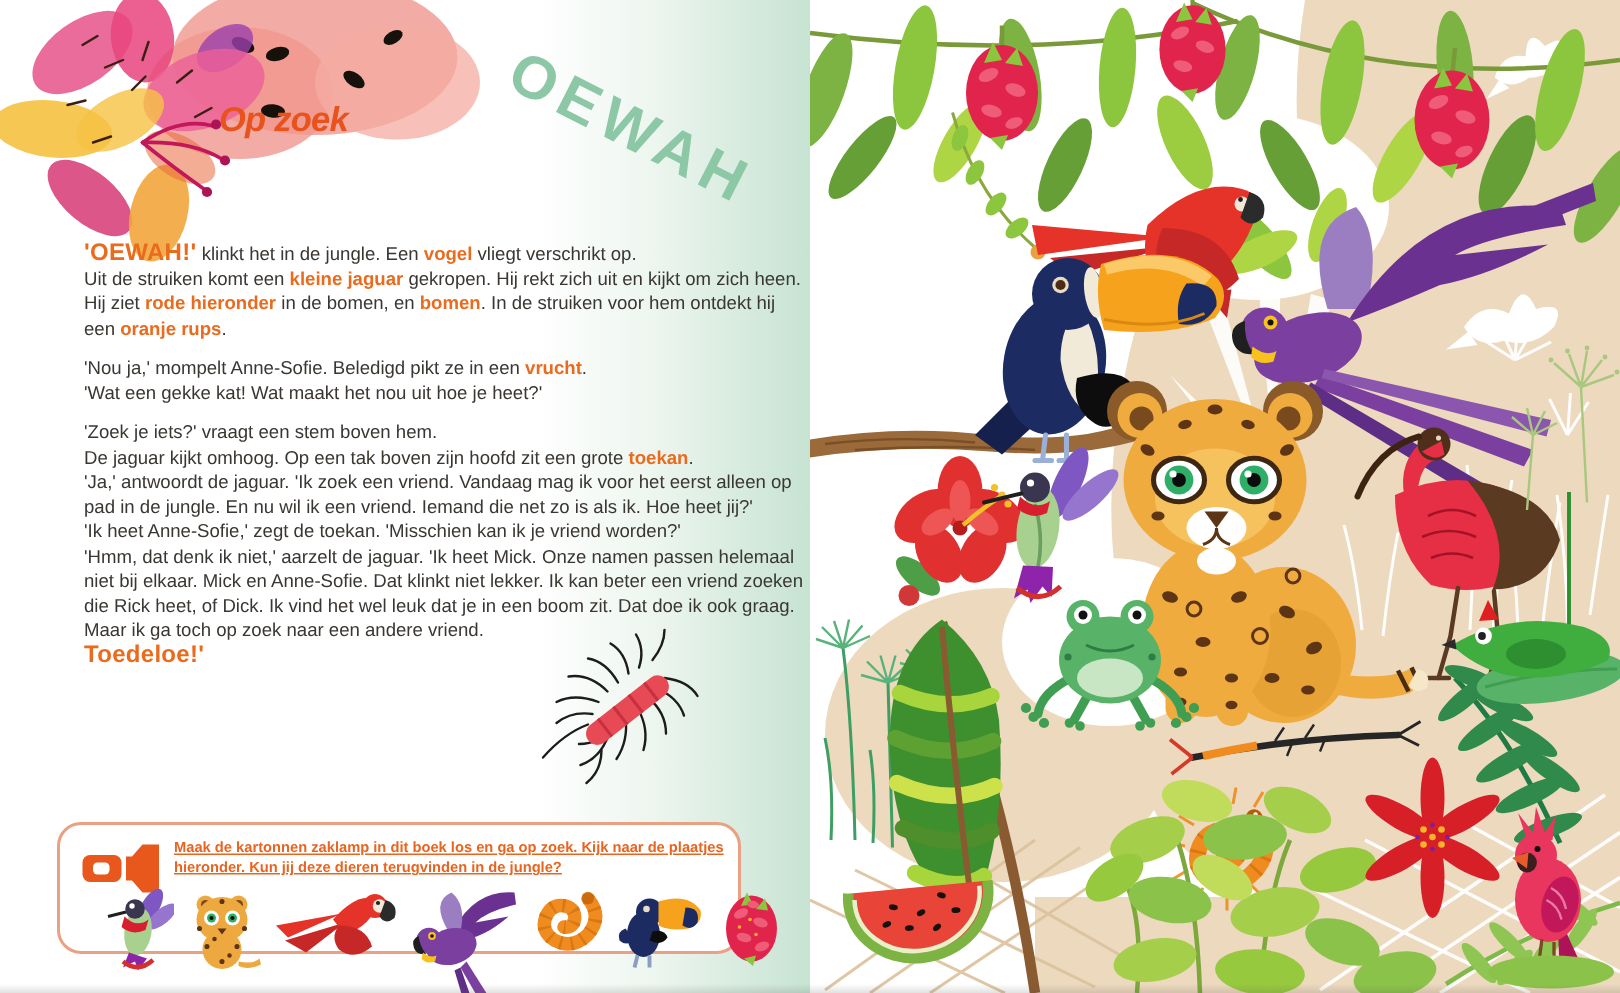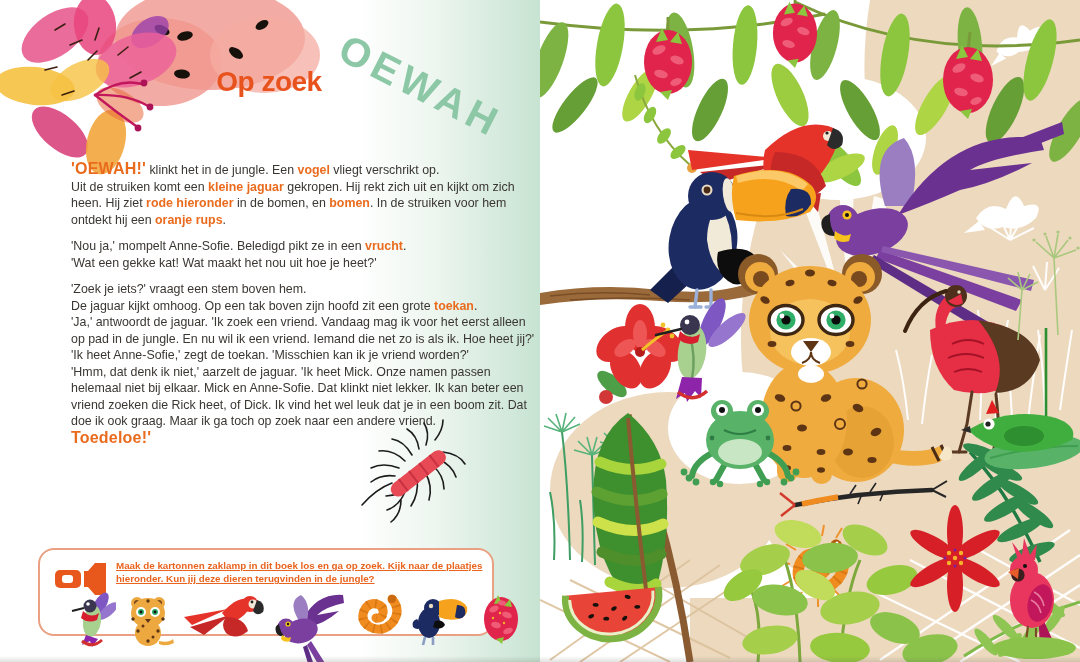--- a/index.html
+++ b/index.html
@@ -5,25 +5,25 @@
   html,body{margin:0;padding:0;background:#888;}
   .spread{position:relative;width:1080px;height:662px;margin:0 auto;overflow:hidden;
           font-family:"Liberation Sans","DejaVu Sans",sans-serif;background:#fff;}
   .page{position:absolute;top:0;height:662px;}
   .left-page{left:0;width:540px;
     background:linear-gradient(90deg,#ffffff 0%,#ffffff 66%,#eef6f0 80%,#c7e3d2 100%);}
   .right-page{left:540px;width:540px;background:#fff;}
   .flower-art{position:absolute;left:0;top:0;}
   .oewah{position:absolute;left:352px;top:26px;transform:rotate(27deg);transform-origin:0 0;
     font-size:40px;font-weight:bold;letter-spacing:5px;color:#8cc7a6;white-space:nowrap;}
-  .title{position:absolute;left:146px;top:66px;width:246px;text-align:center;
-    color:#e8521c;font-weight:bold;font-size:28px;line-height:1.13;letter-spacing:-.5px;}
+  .title{position:absolute;left:146px;top:66px;width:246px;text-align:left;
+    color:#e8521c;font-weight:bold;font-size:23px;line-height:1.13;letter-spacing:-.5px;font-style:italic;}
   .story{position:absolute;left:56px;top:161px;width:482px;color:#3a3632;
     font-size:12.4px;line-height:16.5px;}
-  .story p{margin:0 0 10px 15px;white-space:pre-wrap;}
+  .story p{margin:0 0 10px 0;white-space:pre-wrap;}
   .story .hl{color:#ea6b1d;font-weight:bold;}
   .story .lead{font-size:16px;letter-spacing:.2px;}
   .centipede{position:absolute;left:355px;top:418px;}
   .activity-box{position:absolute;left:38px;top:548px;width:452px;height:84px;
     background:#fff;border:2px solid #eaa183;border-radius:16px;}
   .flashlight{position:absolute;left:14px;top:12px;}
   .activity-text{position:absolute;left:76px;top:9px;width:368px;
     color:#e8641f;font-weight:bold;font-size:9.8px;line-height:1.35;text-decoration:underline;}
   .thumb-row{position:absolute;left:30px;top:41px;right:6px;display:flex;
     align-items:flex-start;gap:7px;}

